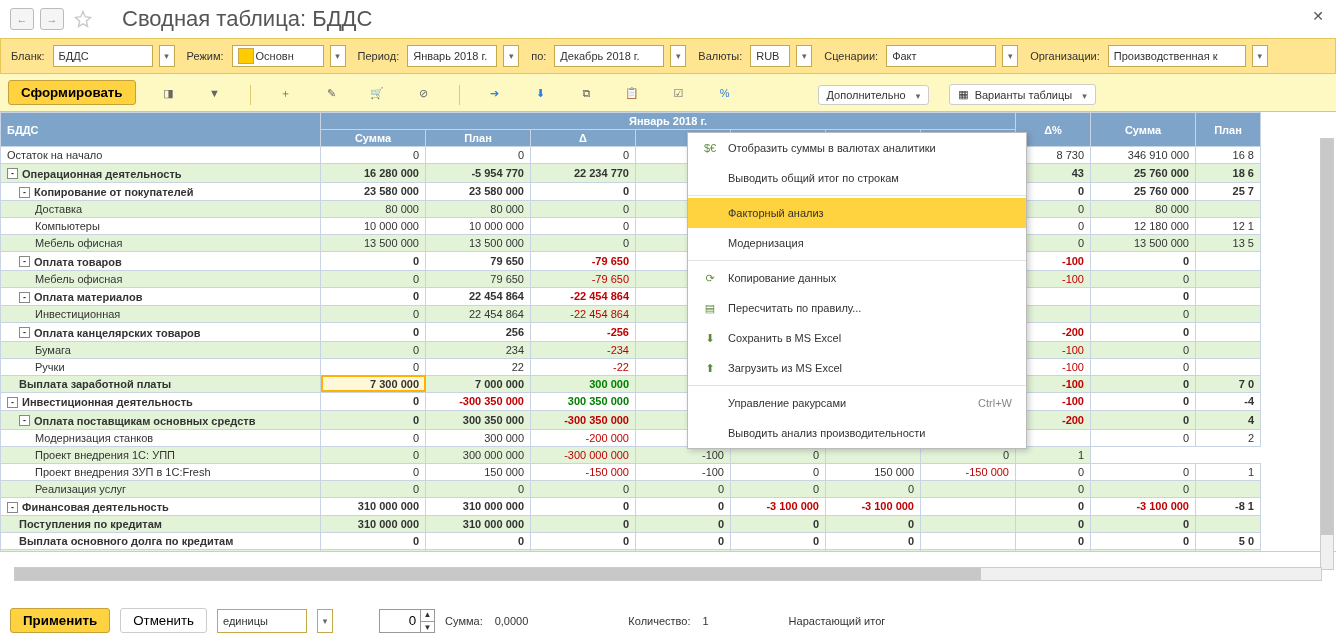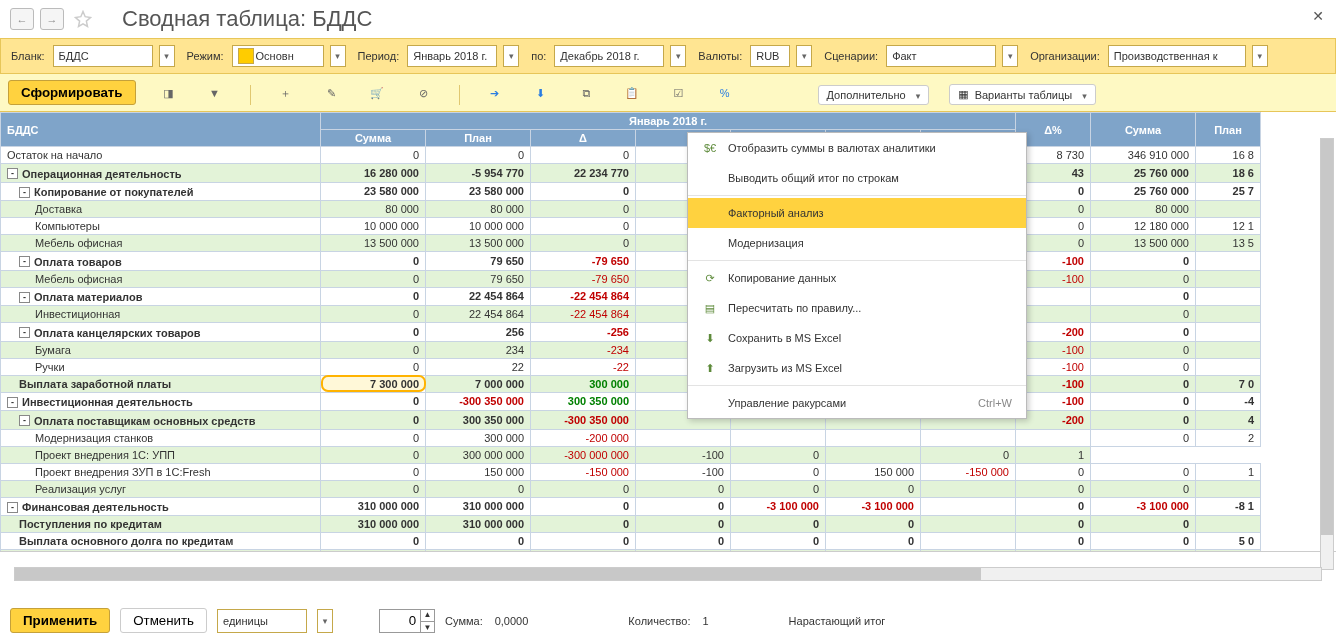--- a/index.html
+++ b/index.html
@@ -31,21 +31,21 @@
   table{border-collapse:collapse; table-layout:fixed;}
   th,td{border:1px solid #c8d4e3; padding:2px 6px; white-space:nowrap; overflow:hidden;}
   thead th{background:#7fa4c9;color:#fff;font-weight:bold;text-align:center;}
   .row-label{background:#fff; text-align:left;margin-top:11px;}
   .num{text-align:right; font-variant-numeric:tabular-nums;}
   .green-bg{background:#e3f3d8;}
   .white-bg{background:#fff;}
   .neg{color:#c00000;}
   .pos{color:#008000;}
   .bold{font-weight:bold;}
-  .sel{outline:2px solid #ffb300; outline-offset:-2px; background:#fff8d8;border-radius:7px;}
+  .sel{outline:2px solid #ffb300; outline-offset:-2px; background:#fff8d8;}
   
   .tree{display:inline-flex;align-items:center;gap:0;}
   .tgl{width:11px;height:11px;border:1px solid #888;background:#fff;display:inline-flex;align-items:center;justify-content:center;font-size:9px;line-height:1;cursor:pointer;margin-right:4px;}
   
   .menu{position:absolute; top:132px; left:687px; width:340px; background:#fff; border:1px solid #bbb; box-shadow:2px 2px 6px rgba(0,0,0,.2); z-index:5;}
   .menu-item{display:flex;align-items:center;gap:10px;padding:7px 14px; cursor:pointer;}
   .menu-item.active{background:#ffd23f;}
   .menu-sep{height:1px;background:#e3e3e3;margin:2px 0;}
   .mi-icon{width:16px;height:16px;display:inline-flex;align-items:center;justify-content:center;color:#5d8a3a;}
   .menu-item .shortcut{margin-left:auto;color:#888;}
@@ -567,20 +567,24 @@
       <div class="menu-item">
         <span class="mi-icon">⬆</span>
         <span>Загрузить из MS Excel</span>
       </div>
       <div class="menu-sep"></div>
       <div class="menu-item">
         <span class="mi-icon"></span>
         <span>Управление ракурсами</span>
         <span class="shortcut">Ctrl+W</span>
       </div>
+      <div class="menu-item">
+        <span class="mi-icon"></span>
+        <span>Выводить анализ производительности</span>
+      </div>
     </div>
 
   <div class="scroll-v">
       <div class="thumb"></div>
     </div>
   <div class="scroll-h">
       <div class="thumb"></div>
     </div>
 
   <div class="footer">

